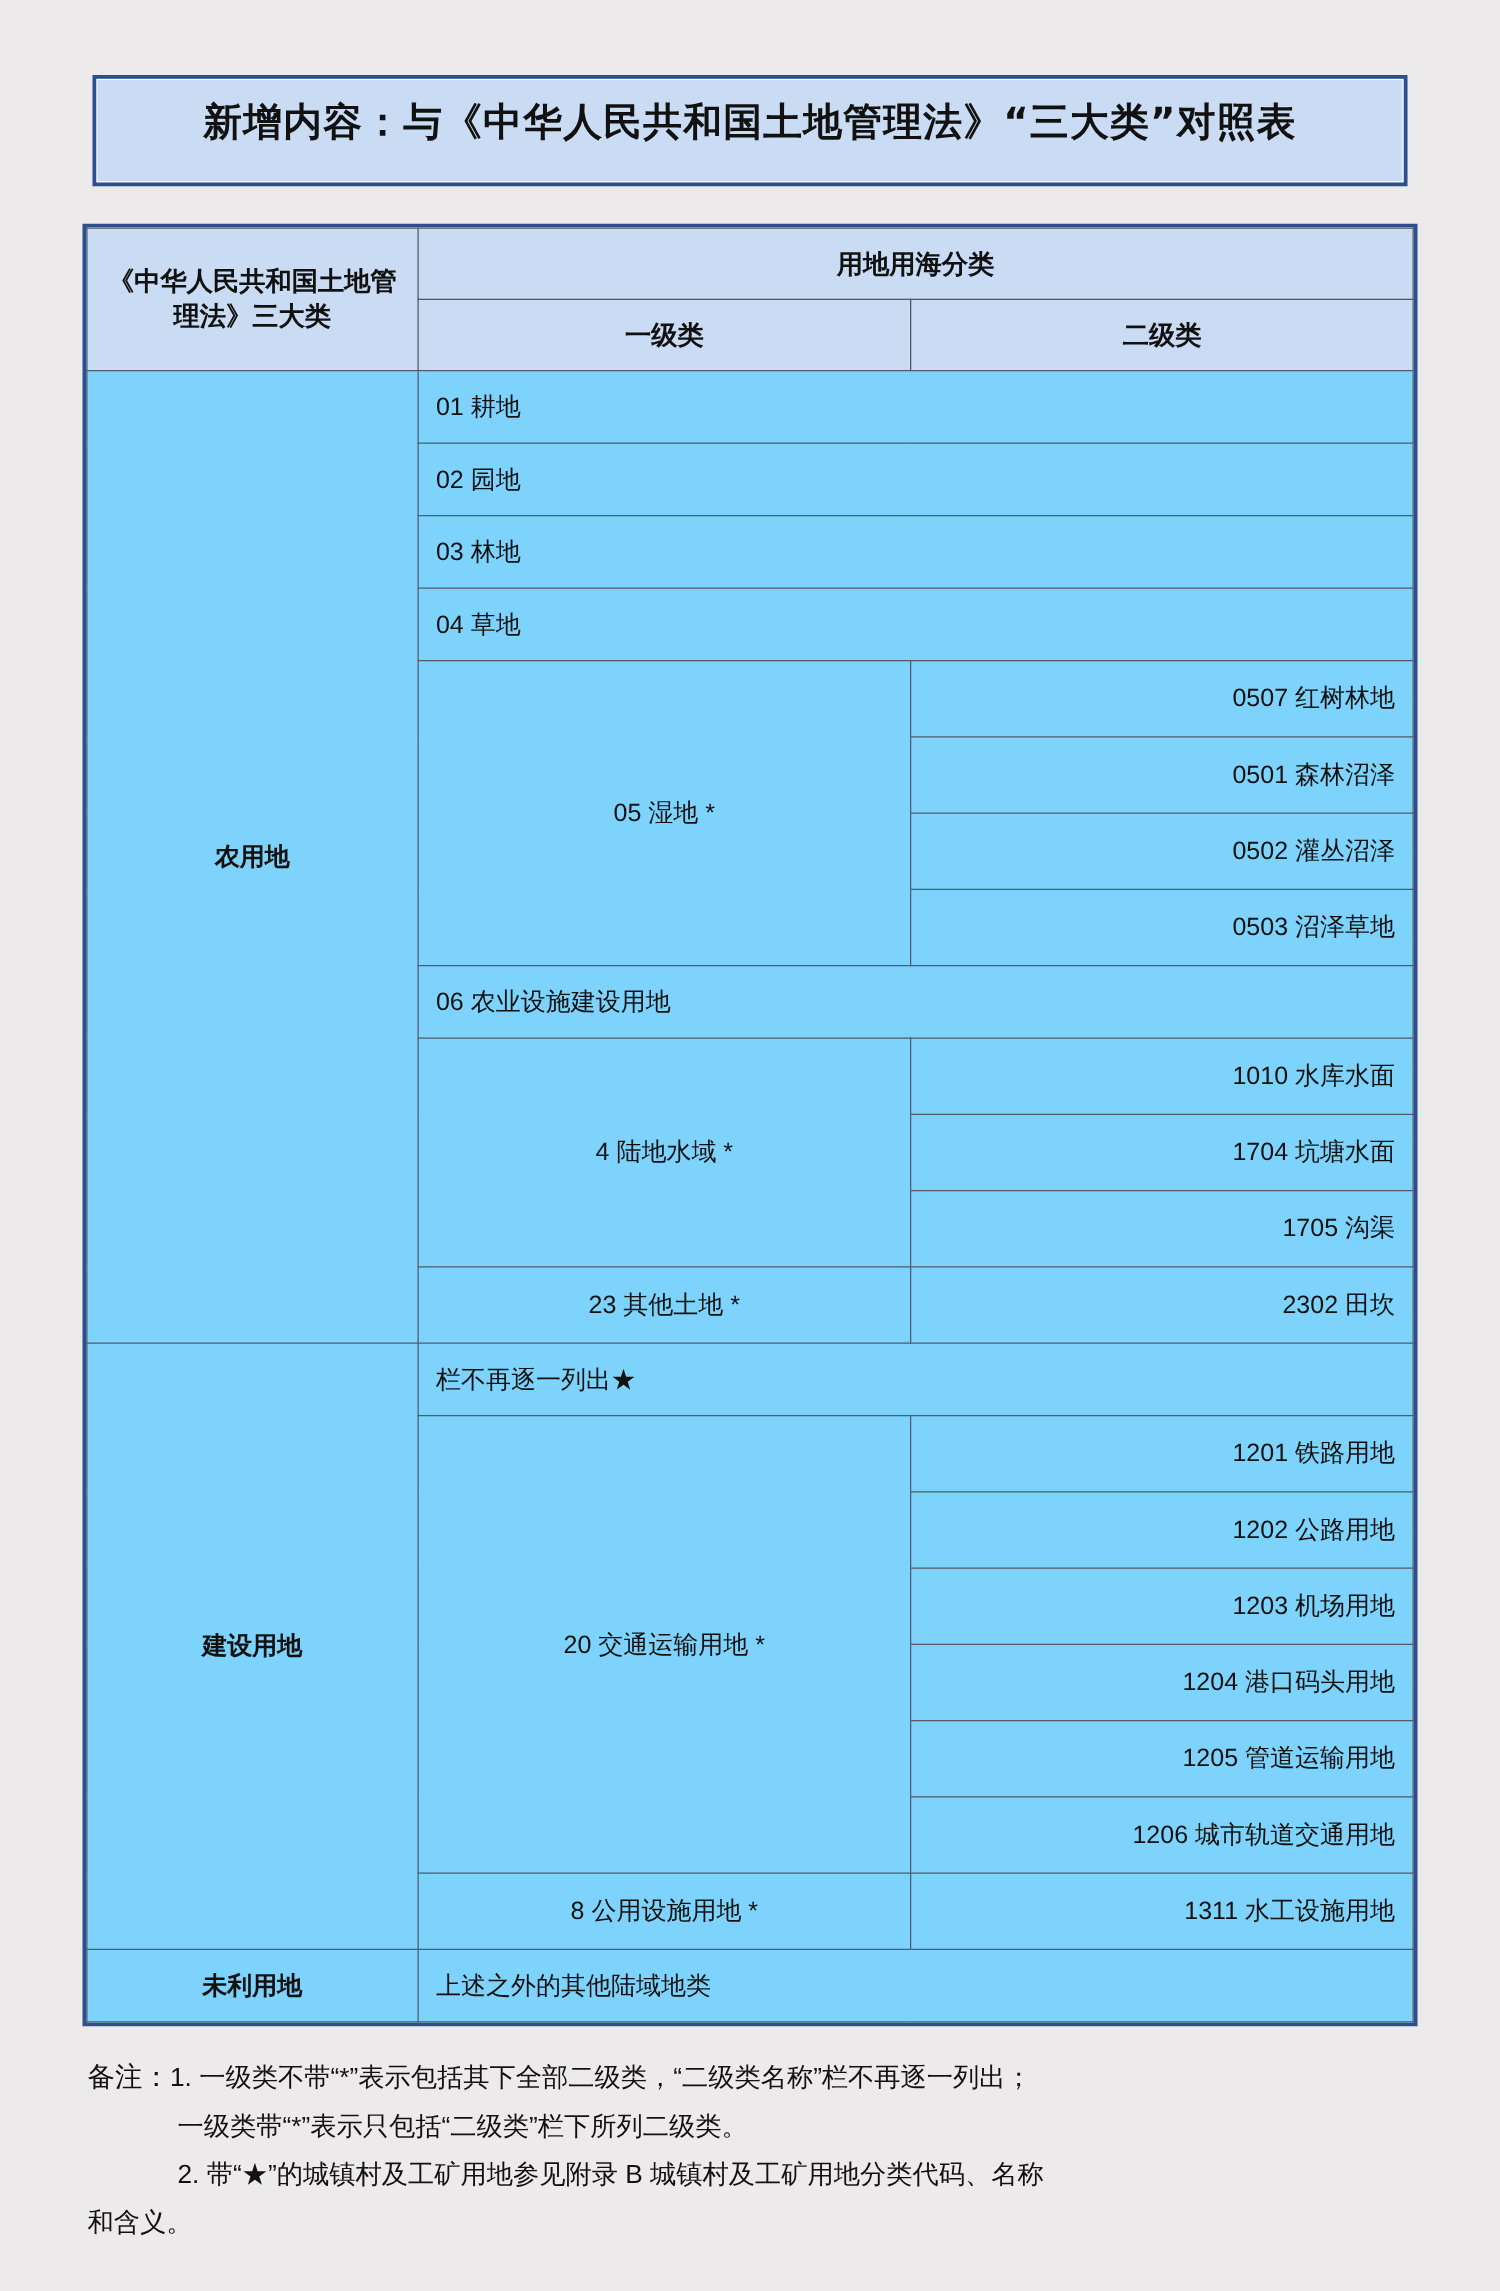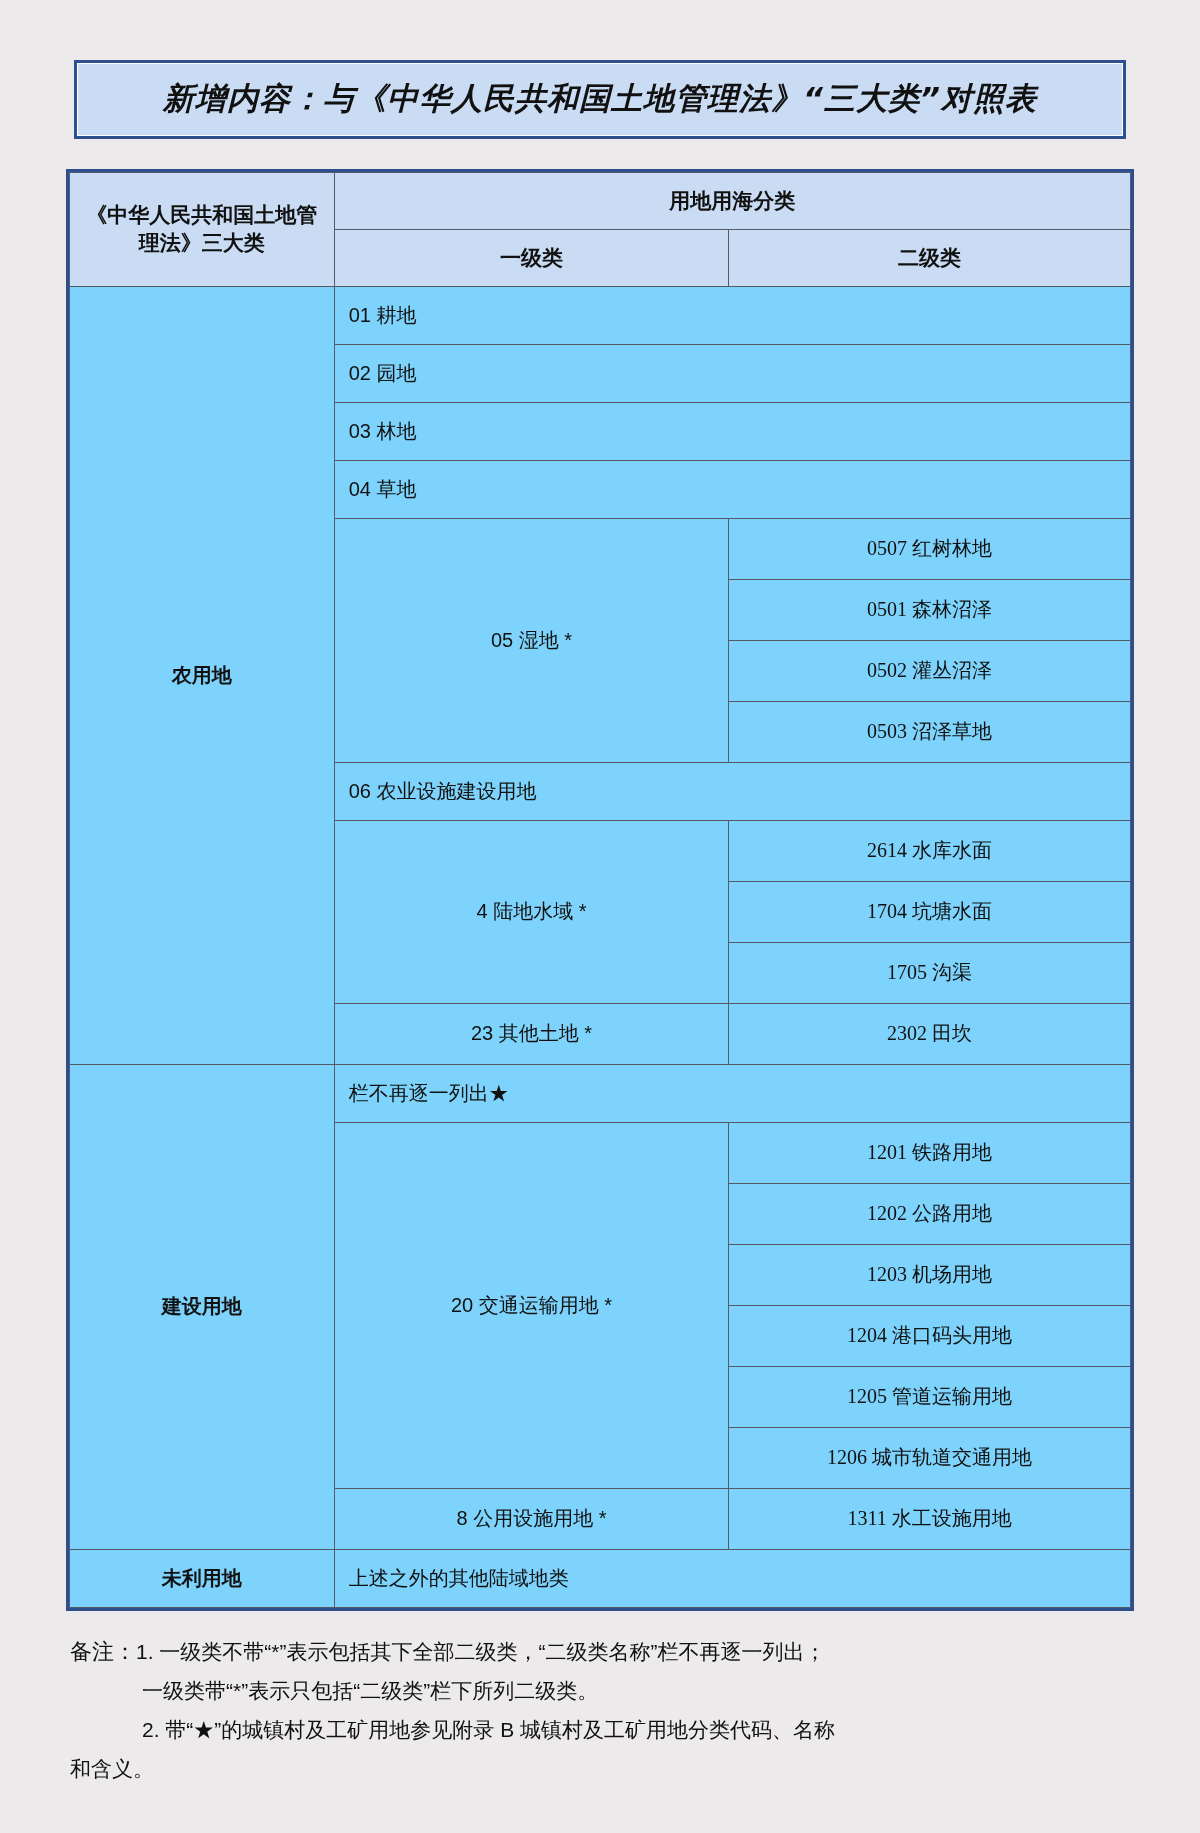--- a/index.html
+++ b/index.html
@@ -20,24 +20,23 @@
     box-sizing: border-box;
     padding: 48px 56px 40px 56px;
     background: #eceaea;
   }
 
   
   .title-banner {
     margin: 12px 18px 30px 18px;
     border: 3px solid #2e4f8f;
     background: #c9dcf3;
-    padding: 16px 10px 18px 10px;
+    padding: 16px 10px 28px 10px;
     text-align: center;
     box-shadow: 0 0 0 1px #ffffff inset;
-    font-style: italic;
   }
   .title-banner .title-text {
     font-family: "DejaVu Sans", sans-serif;
     font-size: 31px;
     font-weight: bold;
     letter-spacing: 1px;
     color: #111111;
     line-height: 1.25;
     white-space: nowrap;
   }
@@ -76,24 +75,23 @@
     font-weight: bold;
     font-size: 21px;
     padding: 10px 6px;
   }
   td.lvl1 {
     text-align: center;
     padding: 15px 14px;
     height: 30px;
   }
   td.lvl2 {
-    text-align: center;
+    text-align: right;
     padding: 15px 14px;
     height: 30px;
-    font-family: Liberation Serif, serif;
   }
   td.note-row {
     text-align: left;
     padding: 15px 14px;
   }
 
   
   .notes {
     margin: 22px 14px 0 14px;
     font-size: 21px;
@@ -162,21 +160,21 @@
             <td class="lvl2">0502 灌丛沼泽</td>
           </tr>
           <tr>
             <td class="lvl2">0503 沼泽草地</td>
           </tr>
           <tr>
             <td class="note-row" rowspan="1" colspan="2">06 农业设施建设用地</td>
           </tr>
           <tr>
             <td class="lvl1" rowspan="3">4 陆地水域 *</td>
-            <td class="lvl2">2614 水库水面</td>
+            <td class="lvl2">1010 水库水面</td>
           </tr>
           <tr>
             <td class="lvl2">1704 坑塘水面</td>
           </tr>
           <tr>
             <td class="lvl2">1705 沟渠</td>
           </tr>
           <tr>
             <td class="lvl1" rowspan="1">23 其他土地 *</td>
             <td class="lvl2">2302 田坎</td>

